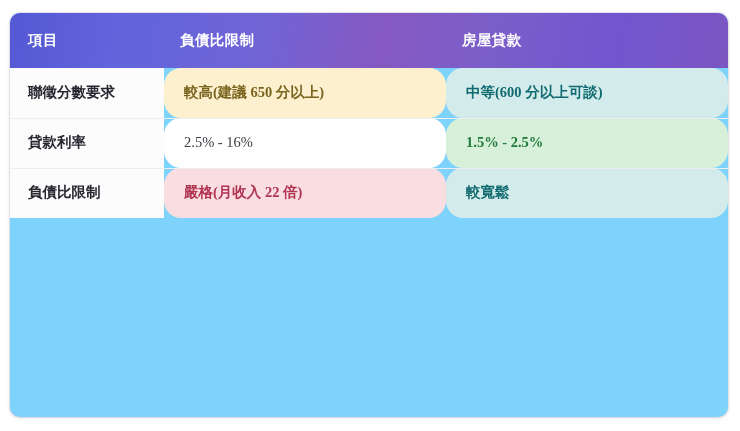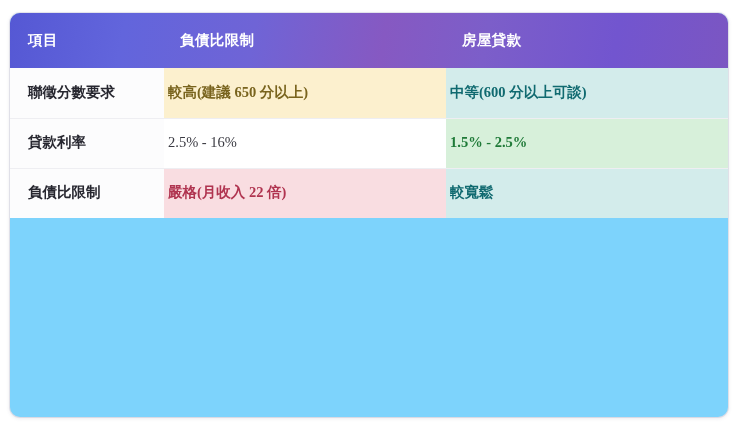--- a/index.html
+++ b/index.html
@@ -89,22 +89,23 @@
   }
   tbody tr.data-row:first-child td { border-top: none; }
 
   td.col-item {
     font-weight: 700;
     color: #272730;
     background: #fcfcfd;
     padding-left: 18px;
   }
   td.col-credit, td.col-house {
-    padding-left: 4px;
+    padding-left: 20px;
     font-weight: 400;
+    border-radius: 17px;
   }
 
   
   td.hl-yellow { background: #fcf0ce; color: #79641e; font-weight: 700; }
   td.hl-green  { background: #d7f0da; color: #1f7a38; font-weight: 700; }
   td.hl-cyan   { background: #d3eceb; color: #106a70; font-weight: 700; }
   td.hl-pink   { background: #f9dde1; color: #b03450; font-weight: 700; }
   td.hl-none   { background: #ffffff; color: #3a3a42; font-weight: 400; }
 </style>
 </head>

